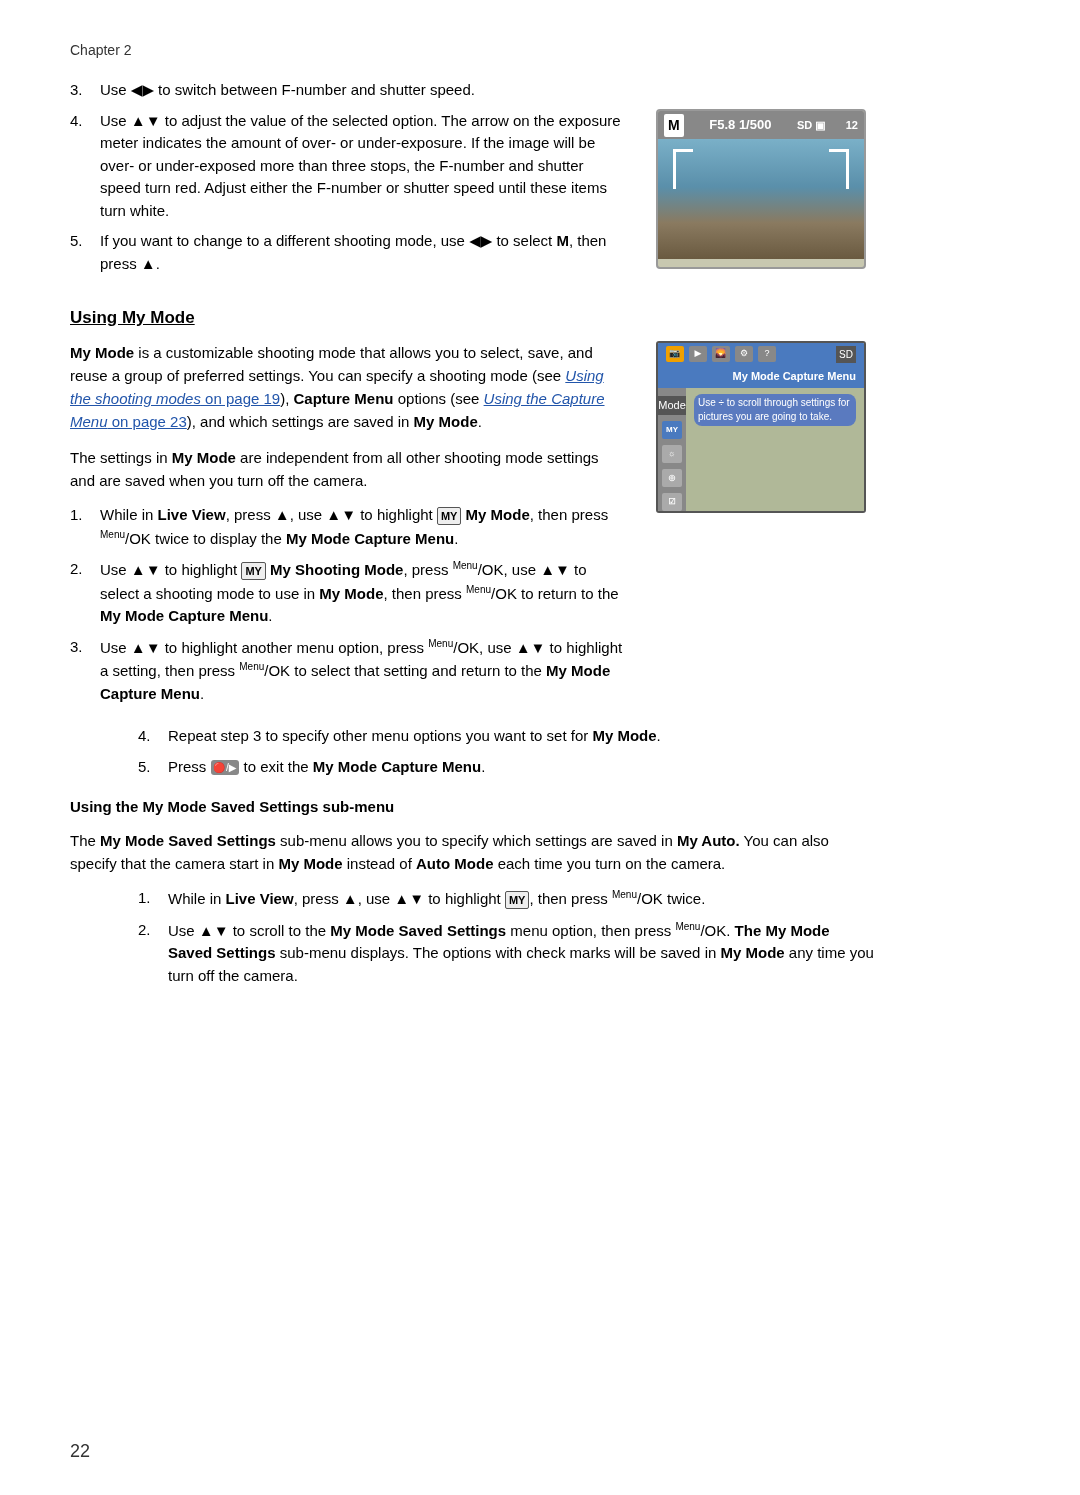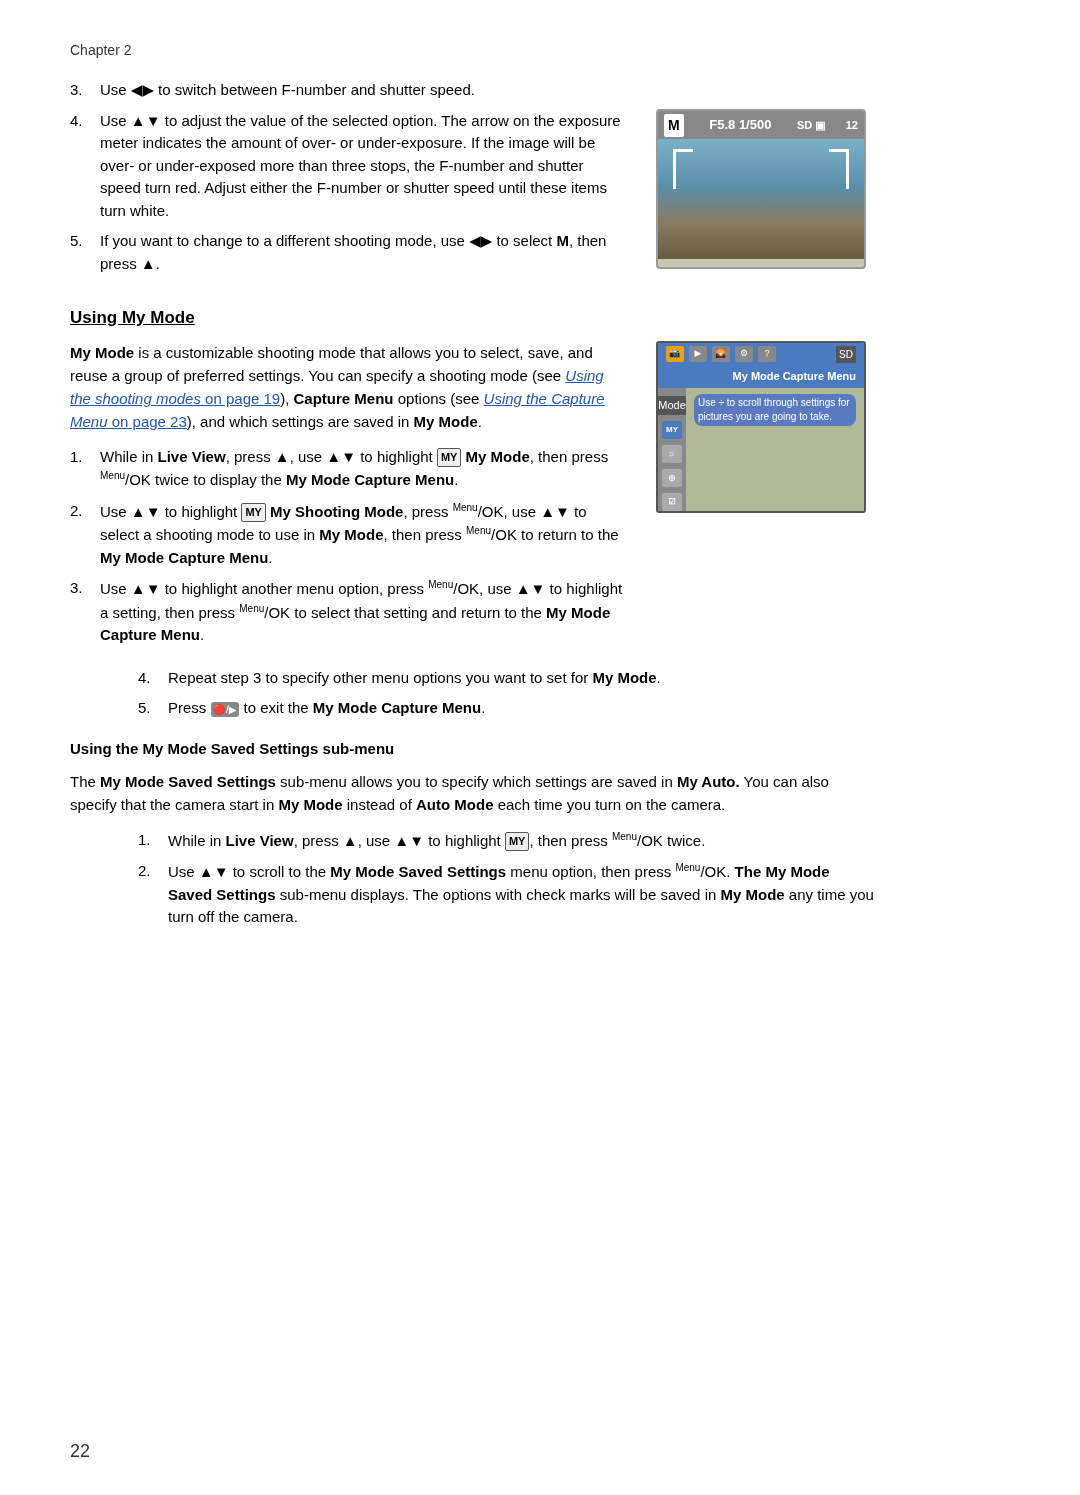--- a/index.html
+++ b/index.html
@@ -354,20 +354,23 @@
     </div>
   </div>
 
 
   <div class="section-heading">Using My Mode</div>
 
   <div class="content-block">
     <div class="text-section">
       <p>
         <strong>My Mode</strong> is a customizable shooting mode that allows you to select, save, and reuse a group of preferred settings. You can specify a shooting mode (see <a class="blue-link"><em>Using the shooting modes</em> on page 19</a>), <strong>Capture Menu</strong> options (see <a class="blue-link"><em>Using the Capture Menu</em> on page 23</a>), and which settings are saved in <strong>My Mode</strong>.
+      </p>
+      <p>
+        The settings in <strong>My Mode</strong> are independent from all other shooting mode settings and are saved when you turn off the camera.
       </p>
 
 
       <ol class="numbered-list">
 
         <li>
           <span class="num">1.</span>
           <span class="li-content">
             While in <strong>Live View</strong>, press ▲, use ▲▼ to highlight
             <span class="inline-icon-box">MY</span>

